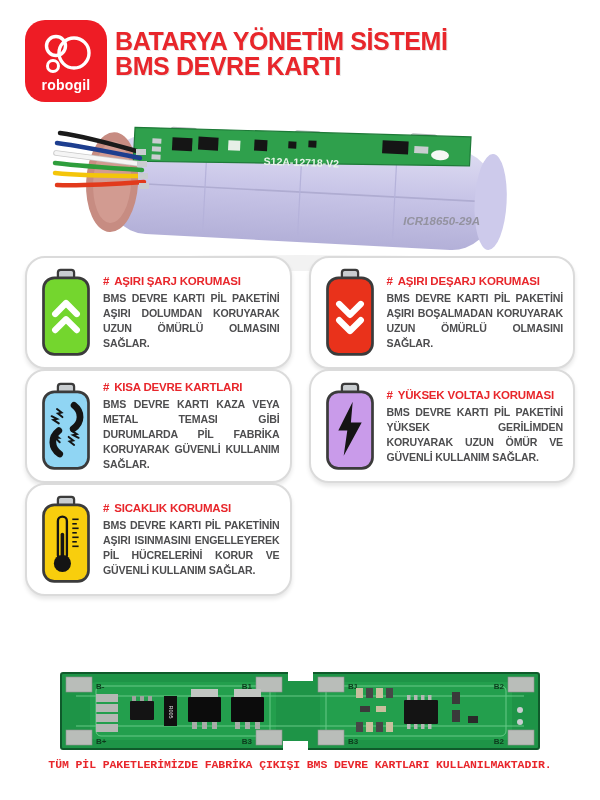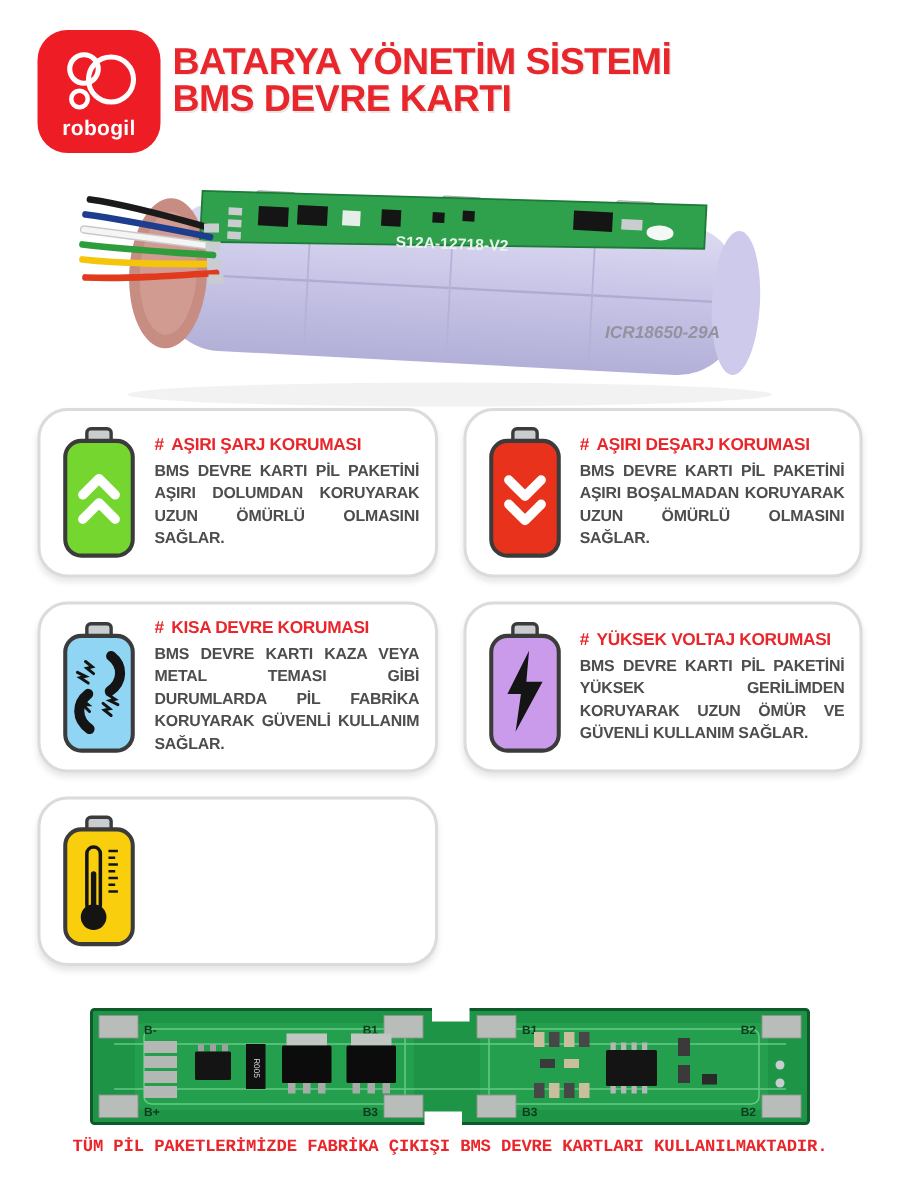--- a/index.html
+++ b/index.html
@@ -21,22 +21,22 @@
   }
   .title-block { position:absolute; left:115px; top:29px; }
   .title-line {
     color:#E8262B; font-weight:bold; font-size:25px; line-height:25px;
     letter-spacing:-0.4px; text-shadow:1px 1px 0 rgba(120,120,120,0.18);
   }
   
   .hero { position:absolute; left:0; top:100px; width:600px; height:175px; }
   
   .cards {
-    position:absolute; left:25px; top:272px; width:550px;
-    display:grid; grid-template-columns:1fr 1fr; gap:16px 17px;
+    position:absolute; left:25px; top:256px; width:550px;
+    display:grid; grid-template-columns:1fr 1fr; gap:0 17px;
   }
   .card {
     background:#ffffff; border:2px solid #DBDBDB; border-radius:20px;
     box-shadow:0 3px 4px rgba(0,0,0,0.10);
     min-height:111px; padding:10px 10px 9px 12px;
     display:flex; align-items:center; gap:10px;
   }
   .card svg.batt { flex-shrink:0; }
   .card-text { flex:1; }
   .card-title {
@@ -177,21 +177,21 @@
           <path d="M39,26 C48,33 48,45 38,52" stroke-width="7.5"></path>
           <path d="M22,54 C13,61 13,73 23,80" stroke-width="7.5"></path>
           <path d="M14,38 l6,3 -4,1 6,4" stroke-width="2.2"></path>
           <path d="M20,30 l5,4 -4,1 5,4" stroke-width="2.2"></path>
           <path d="M44,62 l-6,-3 4,-1 -6,-4" stroke-width="2.2"></path>
           <path d="M39,70 l-5,-4 4,-1 -5,-4" stroke-width="2.2"></path>
           <path d="M17,58 l5,4 -4,0 5,5" stroke-width="2.2"></path>
         </g>
       </svg>
       <div class="card-text">
-        <div class="card-title"><span class="hash">#</span><span>KISA DEVRE KORUMASI</span></div>
+        <div class="card-title"><span class="hash">#</span><span>KISA DEVRE KARTLARI</span></div>
         <div class="card-body">BMS DEVRE KARTI KAZA VEYA METAL TEMASI GİBİ DURUMLARDA PİL FABRİKA KORUYARAK GÜVENLİ KULLANIM SAĞLAR.</div>
       </div>
     </div>
 
     <div class="card">
       <svg class="batt" width="54" height="90" viewBox="0 0 60 100">
         <rect x="21" y="2" width="18" height="11" rx="3" fill="#C9CDD0" stroke="#3B3B3B" stroke-width="2.5"></rect>
         <rect x="5" y="11" width="50" height="85" rx="12" stroke="#3B3B3B" stroke-width="3" fill="#C99BEA"></rect>
         <polygon points="33,22 17,54 27,54 23,82 43,45 31,45" fill="#141414"></polygon>
       </svg>
@@ -213,20 +213,24 @@
             <line x1="37" y1="27" x2="44" y2="27"></line>
               <line x1="37" y1="32" x2="42" y2="32"></line>
             <line x1="37" y1="37" x2="44" y2="37"></line>
               <line x1="37" y1="42" x2="42" y2="42"></line>
             <line x1="37" y1="47" x2="44" y2="47"></line>
               <line x1="37" y1="52" x2="42" y2="52"></line>
             <line x1="37" y1="57" x2="44" y2="57"></line>
           </g>
         </g>
       </svg>
+      <div class="card-text">
+        <div class="card-title"><span class="hash">#</span><span>SICAKLIK KORUMASI</span></div>
+        <div class="card-body">BMS DEVRE KARTI PİL PAKETİNİN AŞIRI ISINMASINI ENGELLEYEREK PİL HÜCRELERİNİ KORUR VE GÜVENLİ KULLANIM SAĞLAR.</div>
+      </div>
     </div>
   </div>
 
   <svg class="pcb" viewBox="0 0 480 78">
     <rect x="1" y="1" width="478" height="76" rx="2" stroke="#0F5A2B" stroke-width="2" fill="#1E9447"></rect>
     <rect x="30" y="10" width="186" height="58" rx="6" fill="#26A751" opacity="0.6"></rect>
     <rect x="260" y="10" width="192" height="58" rx="6" fill="#26A751" opacity="0.6"></rect>
     <g stroke="#7ED89B" stroke-width="1" opacity="0.75" fill="none">
       <line x1="16" y1="24" x2="464" y2="24"></line>
       <line x1="16" y1="54" x2="464" y2="54"></line>

